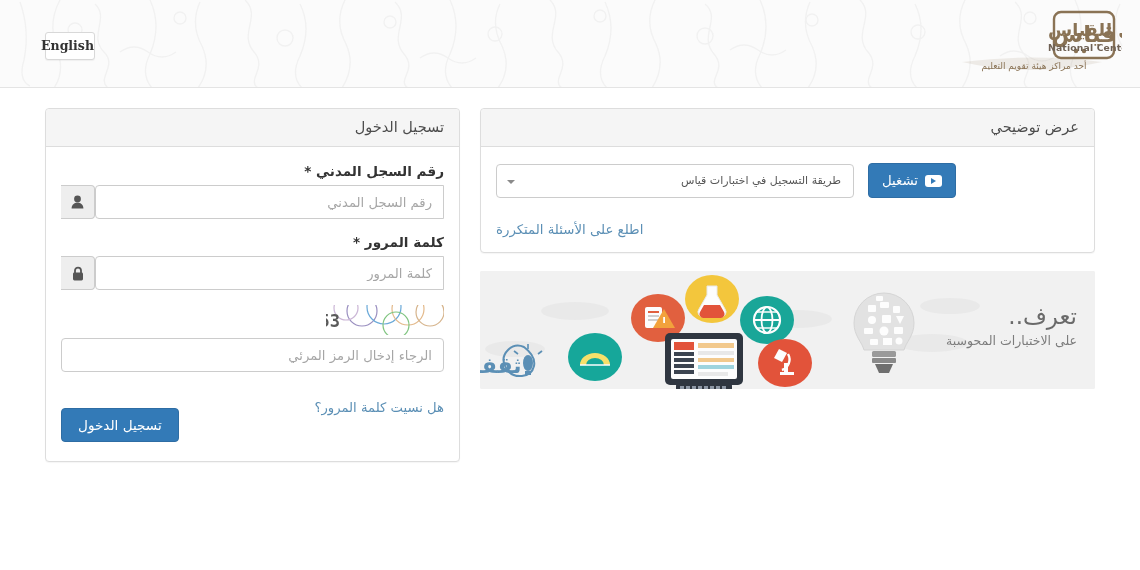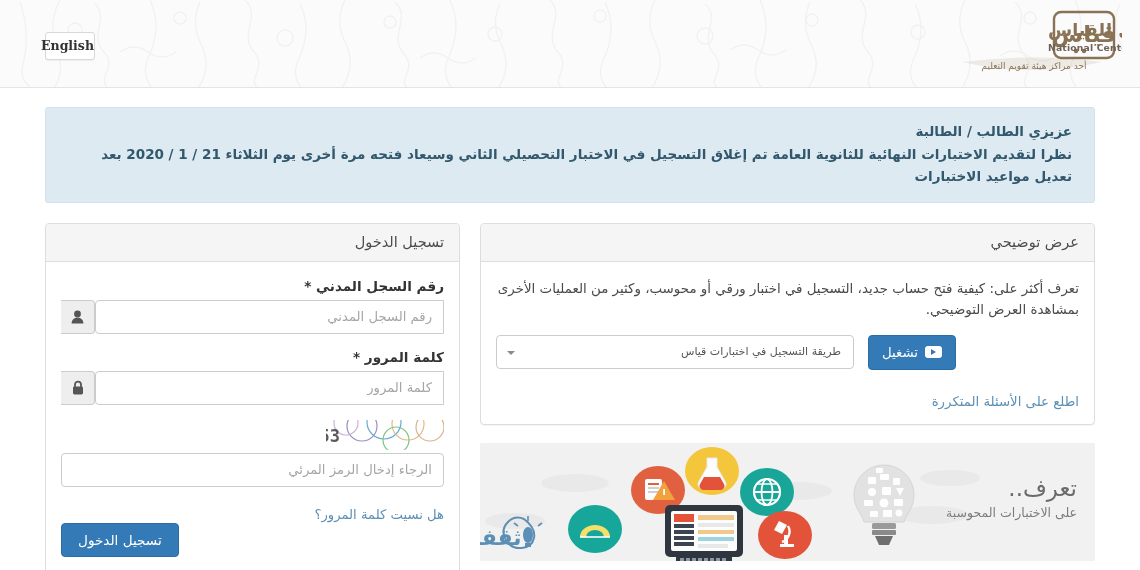--- a/index.html
+++ b/index.html
@@ -154,21 +154,21 @@
     top: 3px; left: 6px;
     border-left: 5px solid #337ab7;
     border-top: 3px solid transparent;
     border-bottom: 3px solid transparent;
   }
   .faq-link {
     display: block;
     margin-top: 24px;
     font-size: 13.3px;
     color: #5b8fb5;
-    text-align: right;
+    text-align: left;
     text-decoration: none;
     cursor: pointer;
   }
 
   
   .field-label {
     font-size: 13.6px;
     font-weight: bold;
     color: #333;
     text-align: right;
@@ -231,21 +231,21 @@
     margin-right: 0;
   }
 
   .login-footer {
     margin-top: 12px;
     position: relative;
     height: 62px;
   }
   .forgot-link {
     position: absolute;
-    right: 0; top: 8px;
+    right: 0; top: 16px;
     font-size: 13.2px;
     color: #5b8fb5;
     text-decoration: none;
     cursor: pointer;
   }
   .login-btn {
     position: absolute;
     left: 0; top: 24px;
     height: 34px;
     padding: 0 16px;
@@ -343,33 +343,28 @@
 
     <text x="126" y="45" font-family="'DejaVu Sans',sans-serif" font-size="9.2" fill="#6f6154" text-anchor="end" font-weight="bold" letter-spacing="0.2">National Center for Assessment</text>
 
     <path d="M40 56 q70 -9 140 0 q-70 16 -140 0 z" fill="#8a7355" opacity="0.12"></path>
     <text x="112" y="63" font-family="'DejaVu Sans',sans-serif" font-size="9" fill="#8a7355" text-anchor="middle">أحد مراكز هيئة تقويم التعليم</text>
   </svg>
 </div>
 
 <div class="page-body">
 
-  <div class="alert-banner">
-    <div class="alert-line1">عزيزي الطالب / الطالبة</div>
-    <div class="alert-line2">نظرا لتقديم الاختبارات النهائية للثانوية العامة تم إغلاق التسجيل في الاختبار التحصيلي الثاني وسيعاد فتحه مرة أخرى يوم  الثلاثاء 21 / 1 / 2020 بعد تعديل مواعيد الاختبارات</div>
-  </div>
 
   <div class="columns">
 
     <div class="col-left">
 
       <div class="panel">
         <div class="panel-head">عرض توضيحي</div>
         <div class="panel-body">
-          <p class="demo-desc">تعرف أكثر على: كيفية فتح حساب جديد، التسجيل في اختبار ورقي أو محوسب، وكثير من العمليات الأخرى بمشاهدة العرض التوضيحي.</p>
 
           <div class="demo-row">
             <div class="demo-select">
               <span>طريقة التسجيل في اختبارات قياس</span>
               <span class="caret"></span>
             </div>
             <div class="play-btn">
               <span>تشغيل</span>
               <span class="yt-icon"></span>
             </div>

